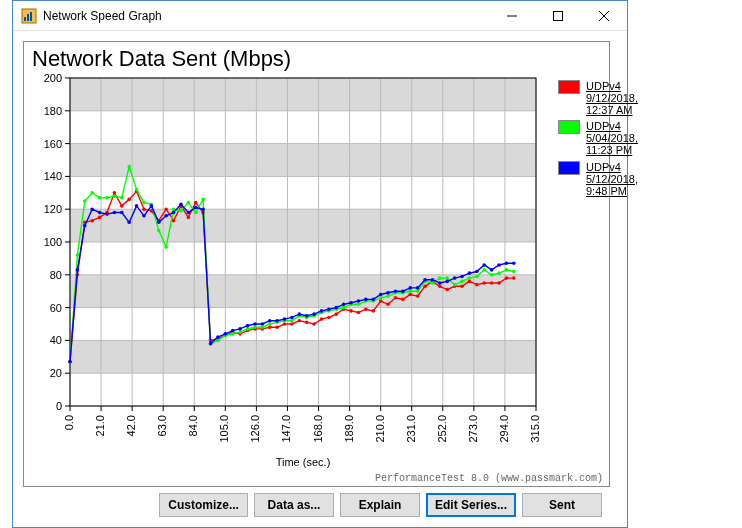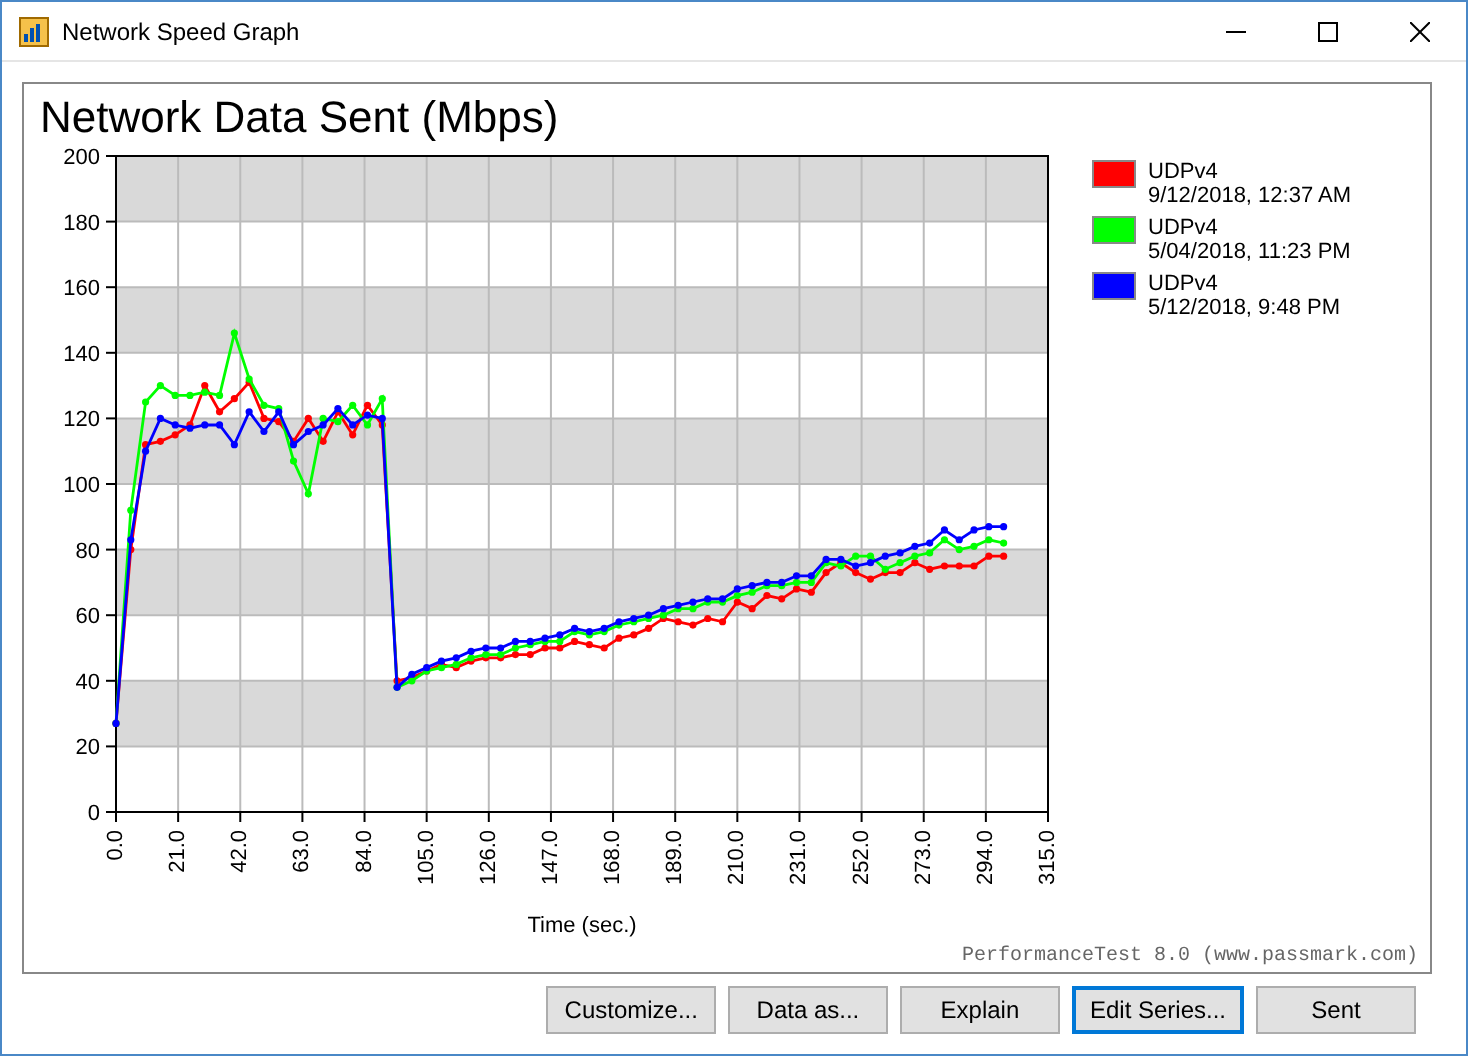--- a/index.html
+++ b/index.html
@@ -1,36 +1,36 @@
 <!DOCTYPE html>
 <html><head>
 <meta charset="utf-8">
 <style>
   * { box-sizing: border-box; }
   html, body { margin: 0; padding: 0; font-family: "Segoe UI", Tahoma, sans-serif; font-size: 12px; }
-  .window { width: 734px; height: 528px; border: 1px solid #4a88c7; background: #fff; display: flex; flex-direction: column; }
+  .window { width: 616px; height: 528px; border: 1px solid #4a88c7; background: #fff; display: flex; flex-direction: column; margin-left: 12px; }
   .titlebar { height: 30px; display: flex; align-items: center; padding: 0 0 0 8px; border-bottom: 1px solid #e5e5e5; }
   .titlebar .app-icon { width: 16px; height: 16px; margin-right: 6px; }
   .titlebar .title { flex: 1; font-size: 12px; color: #000; }
   .win-btns { display: flex; height: 100%; }
   .win-btn { width: 46px; display: flex; align-items: center; justify-content: center; font-family: "Segoe UI", sans-serif; font-size: 14px; }
   .win-btn svg { display: block; }
   .content { flex: 1; padding: 10px 17px 2px 10px; display: flex; flex-direction: column; }
   .graph-frame { flex: 1; border: 1px solid #888; background: #fff; display: flex; flex-direction: column; position: relative; }
   .chart-title { font-size: 22px; font-weight: normal; padding: 4px 8px 0 8px; font-family: Arial, sans-serif; }
   .plot-row { flex: 1; display: flex; padding: 0 6px 0 2px; }
   .plot-wrap { position: relative; }
   .legend { width: 180px; padding: 8px 0 0 12px; font-size: 11px; font-family: "Microsoft Sans Serif", Arial, sans-serif; }
-  .legend-item { display: flex; margin-bottom: 4px; }
+  .legend-item { display: flex; margin-bottom: 4px; text-decoration: underline; }
   .swatch { width: 22px; height: 14px; border: 1px solid #888; margin-right: 6px; flex-shrink: 0; }
   .legend-text .l1 { line-height: 1.1; }
   .legend-text .l2 { line-height: 1.1; }
   .attrib { position: absolute; right: 6px; bottom: 2px; font-size: 10px; color: #666; font-family: Liberation Mono, monospace; }
   .button-row { padding: 6px 8px 8px 0; display: flex; justify-content: flex-end; gap: 6px; }
-  button.act { min-width: 80px; height: 24px; background: #e1e1e1; border: 1px solid #adadad; font-family: "Segoe UI", Tahoma, sans-serif; font-size: 12px; padding: 0 8px; }
+  button.act { min-width: 80px; height: 24px; background: #e1e1e1; border: 1px solid #adadad; font-family: "Segoe UI", Tahoma, sans-serif; font-size: 12px; padding: 0 8px; font-weight: bold; }
   button.act.focus { border: 2px solid #0078d7; padding: 0 7px; }
   svg text { font-family: Arial, sans-serif; }
 </style>
 </head>
 <body>
 
 <div class="window">
 
   <div class="titlebar">
     <span class="app-icon">

